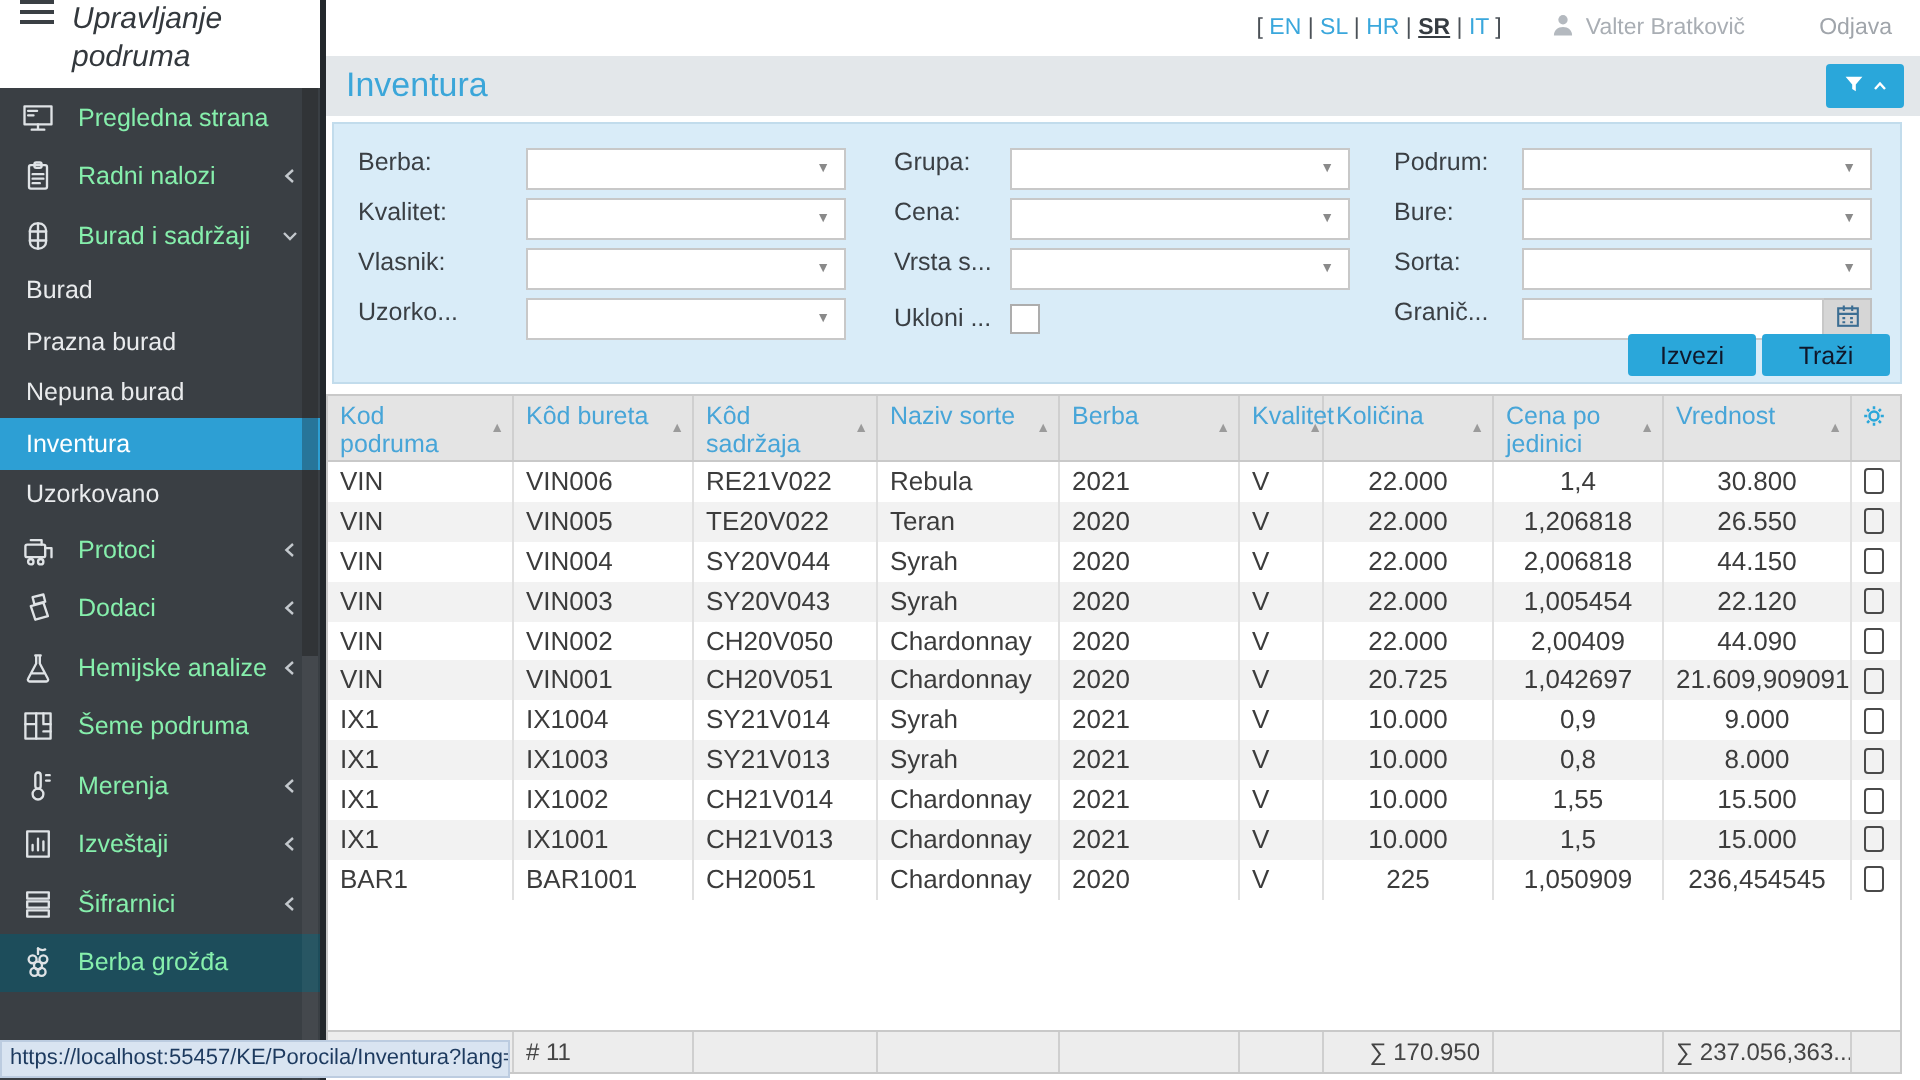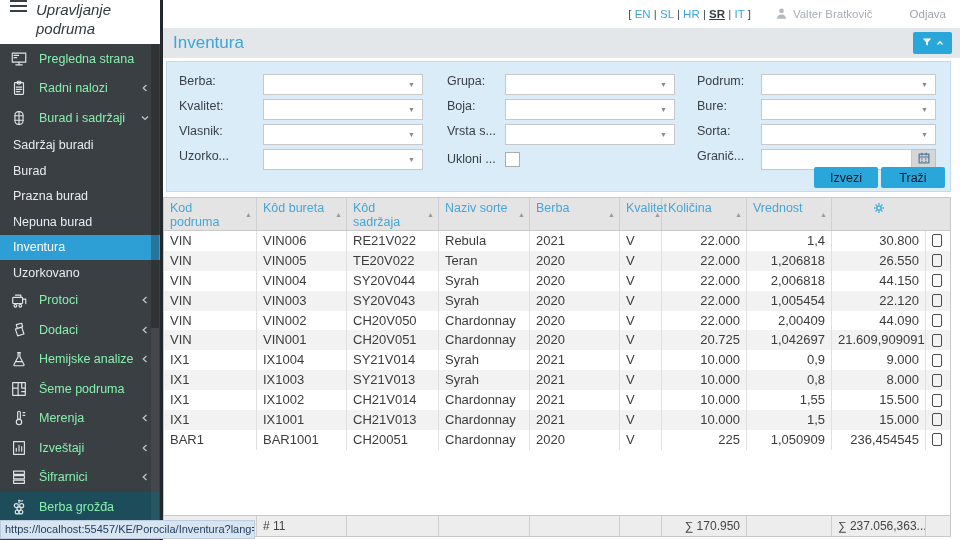--- a/index.html
+++ b/index.html
@@ -64,21 +64,21 @@
   .th{position:relative;font-size:12.5px;color:#47a5d8;padding:3px 13px 0 6px;border-right:1px solid #cfcfcf;box-sizing:border-box;line-height:14px;cursor:pointer;}
   .th:last-child{border-right:none;padding:3px 0 0 0;display:flex;align-items:flex-start;justify-content:center;}
   .th .sortarrow{position:absolute;right:4px;top:10px;font-size:7px;color:#9b9b9b;}
   .th.tight{padding-right:8px;}
   .th.tight .sortarrow{right:0;}
   .tbody{flex:1;overflow:hidden;}
   .trow{height:19.9px;font-size:13px;color:#3c3c3c;cursor:pointer;}
   .trow:nth-child(even){background:#f2f2f2;}
   .td{padding:2px 6px 0 6px;border-right:1px solid #e0e0e0;box-sizing:border-box;white-space:nowrap;overflow:hidden;line-height:16px;}
   .td:last-child{border-right:none;display:flex;align-items:center;justify-content:center;padding:0;}
-  .td.num{text-align:right;}
+  .td.num{text-align:center;}
   .docicon{width:8px;height:11px;border:1px solid #4a4a4a;border-radius:2px;}
   .tfoot{flex:0 0 20px;background:#ededed;border-top:1px solid #c9c9c9;font-size:12px;color:#444;margin-top:28px;}
   .tf{padding:3px 6px 0 6px;border-right:1px solid #cfcfcf;box-sizing:border-box;white-space:nowrap;overflow:hidden;}
   .tf:last-child{border-right:none;}
   .tf.num{text-align:right;}
 
   .statusbar{position:absolute;left:0;bottom:1px;z-index:9;width:255px;height:19px;background:#d9e4f1;border:1px solid #bccce0;box-sizing:border-box;font-size:11px;color:#1d3a5f;line-height:17px;padding-left:4px;white-space:nowrap;overflow:hidden;}
 </style>
 </head>
 <body>
@@ -125,23 +125,20 @@
               <rect x="5.5" y="3" width="9" height="14" rx="4"></rect>
               <path d="M5.5 7.5h9M5.5 12.5h9M10 3v14"></path>
             </svg>
           </span>
           <span class="lbl">Burad i sadržaji</span>
           <span class="chev">
             <svg width="12" height="12" viewBox="0 0 20 20" fill="none" stroke="#c3c8cd" stroke-width="2">
               <path d="M5 7.5l5 5 5-5"></path>
             </svg>
           </span>
-        </div>
-        <div class="si">
-          <span>Sadržaj buradi</span>
         </div>
         <div class="si">
           <span>Burad</span>
         </div>
         <div class="si">
           <span>Prazna burad</span>
         </div>
         <div class="si">
           <span>Nepuna burad</span>
         </div>
@@ -319,21 +316,21 @@
               <span class="caret">▼</span>
             </div>
           </div>
           <div class="field c1">
             <span class="flabel">Grupa:</span>
             <div class="sel">
               <span class="caret">▼</span>
             </div>
           </div>
           <div class="field c1">
-            <span class="flabel">Boja:</span>
+            <span class="flabel">Cena:</span>
             <div class="sel">
               <span class="caret">▼</span>
             </div>
           </div>
           <div class="field c1">
             <span class="flabel">Vrsta s...</span>
             <div class="sel">
               <span class="caret">▼</span>
             </div>
           </div>
@@ -380,20 +377,21 @@
 
     <section class="tablewrap">
       <div class="thead" id="thead">
           <div class="th"><span>Kod podruma</span><span class="sortarrow">▲</span></div>
           <div class="th"><span>Kôd bureta</span><span class="sortarrow">▲</span></div>
           <div class="th"><span>Kôd sadržaja</span><span class="sortarrow">▲</span></div>
           <div class="th"><span>Naziv sorte</span><span class="sortarrow">▲</span></div>
           <div class="th"><span>Berba</span><span class="sortarrow">▲</span></div>
           <div class="th tight"><span>Kvalitet</span><span class="sortarrow">▲</span></div>
           <div class="th"><span>Količina</span><span class="sortarrow">▲</span></div>
+          <div class="th"><span>Cena po jedinici</span><span class="sortarrow">▲</span></div>
           <div class="th"><span>Vrednost</span><span class="sortarrow">▲</span></div>
           <div class="th">
             <span><svg width="14" height="14" viewBox="0 0 20 20" fill="none" stroke="#2aa7da" stroke-width="1.8">
                 <circle cx="10" cy="10" r="3.2"></circle>
                 <path d="M10 3v2.2M10 14.8V17M17 10h-2.2M5.2 10H3M14.9 5.1l-1.5 1.5M6.6 13.4l-1.5 1.5M14.9 14.9l-1.5-1.5M6.6 6.6L5.1 5.1"></path>
               </svg></span>
           </div>
         </div>
       <div class="tbody" id="tbody">
           <div class="trow">

